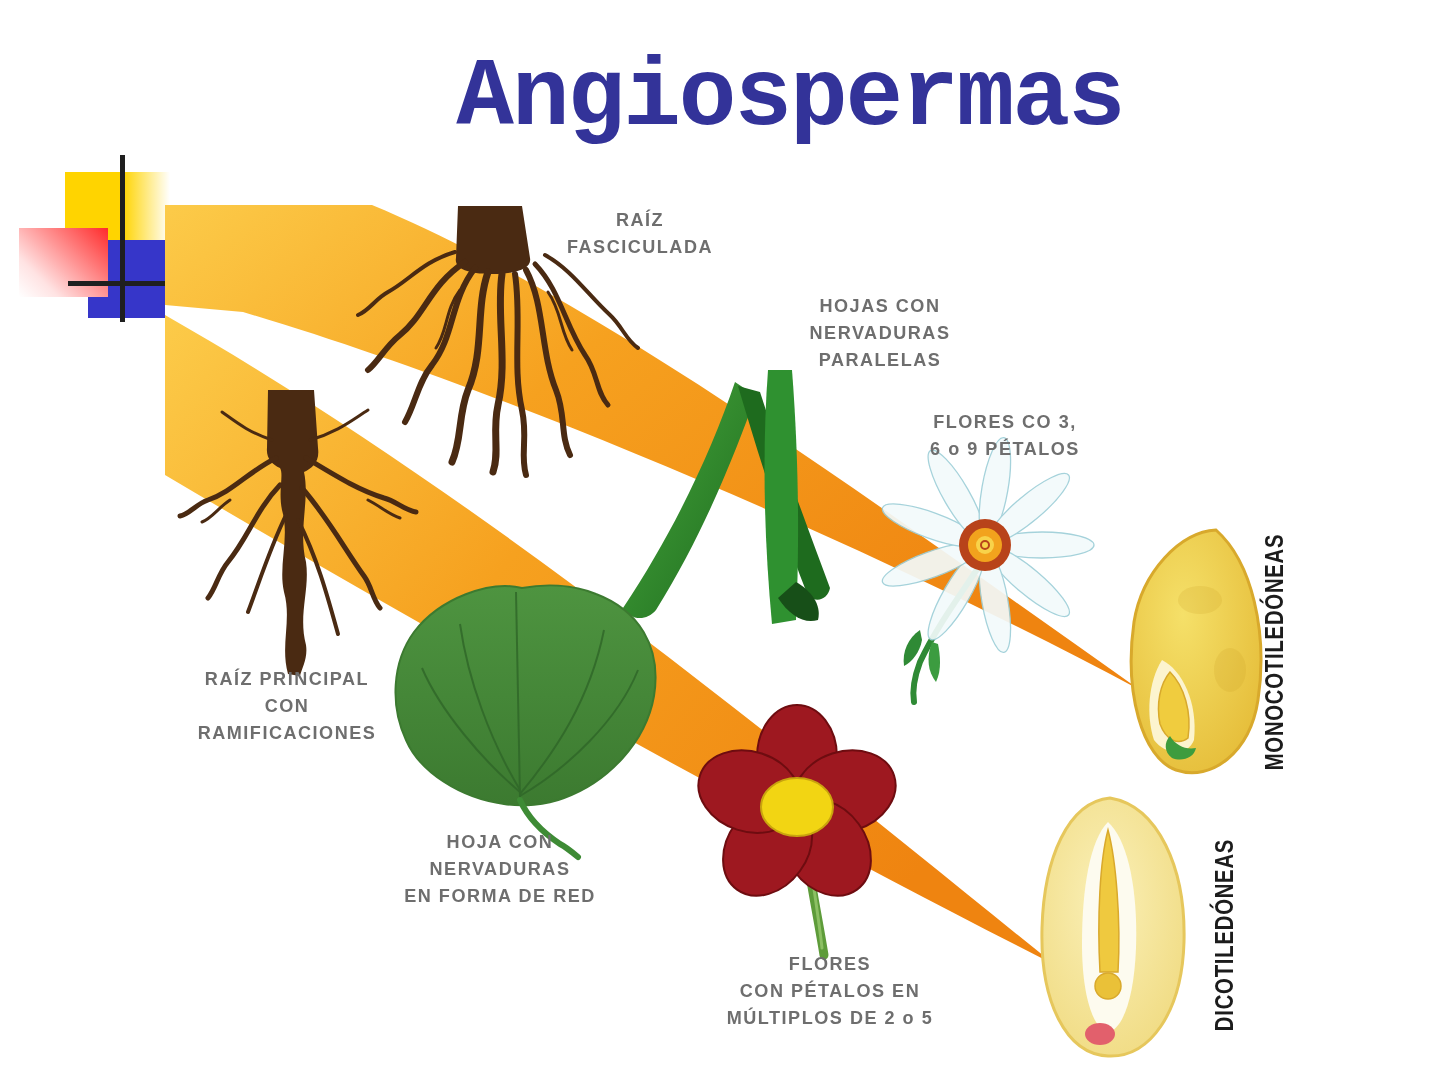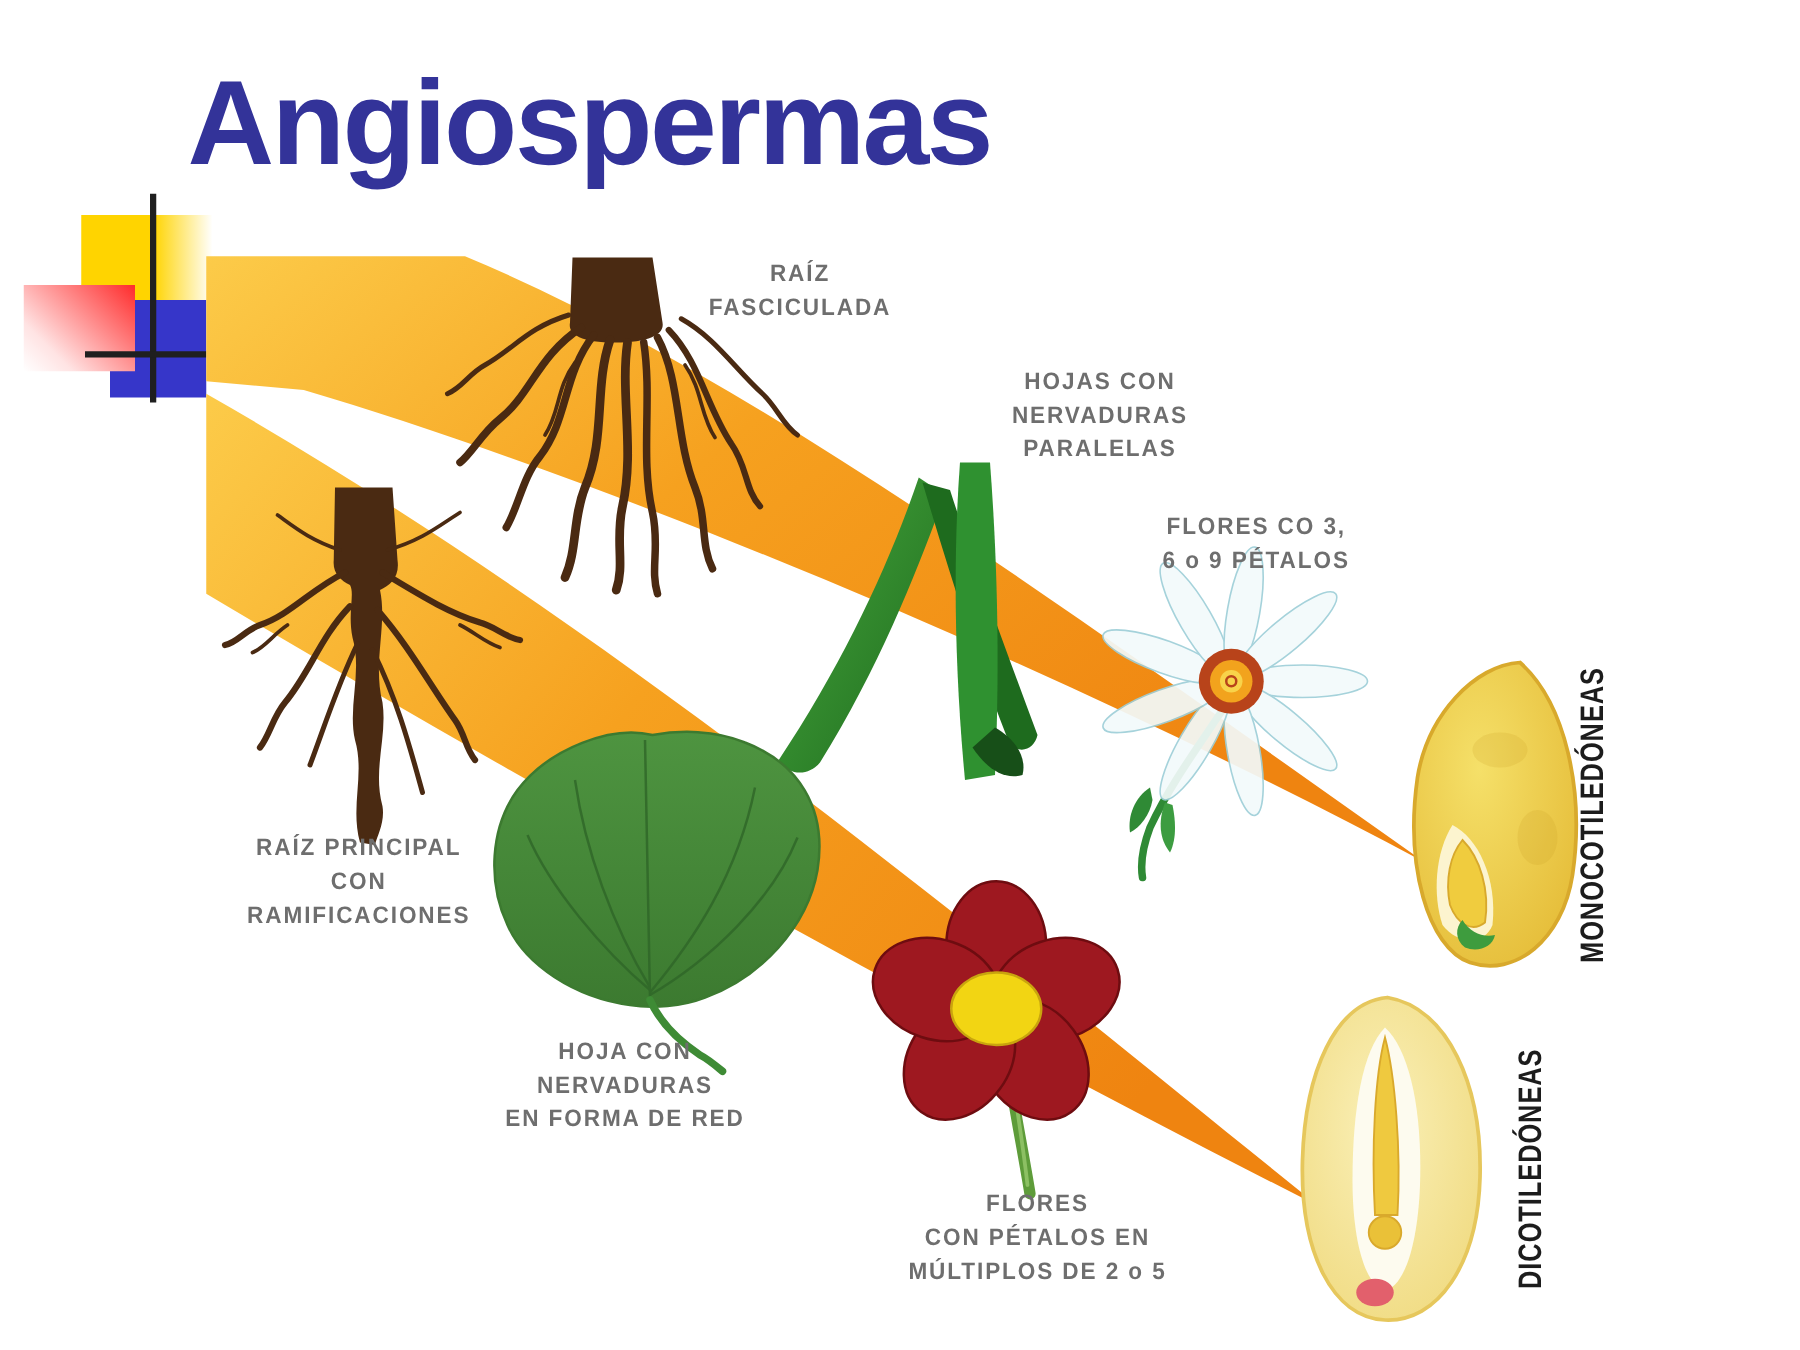--- a/index.html
+++ b/index.html
@@ -1,22 +1,22 @@
 <!DOCTYPE html>
 <html style="--title_blue: #333399; --band_orange_light: #FCCB49; --band_orange_dark: #EF8410; --label_gray: #6E6E6E; --vertical_label_black: #1C1C1C; --decor_yellow: #FFD400; --decor_blue: #3636C9; --decor_red: #FF2B2B; --decor_line: #1F1F1F; --root_brown: #4A2A12; --leaf_green: #3E8E2F; --flower_red: #9E1820; --flower_center_yellow: #F2D513; --seed_yellow: #EFD44E;"><head>
 <meta charset="utf-8">
 <style>
   html,body{margin:0;padding:0;}
   body{
     width:1440px;height:1080px;position:relative;overflow:hidden;
     background:#ffffff;font-family:"Liberation Sans",sans-serif;
   }
   .slide-title{
-    position:absolute;left:150px;right:10px;top:44px;text-align:left;
-    font-family:Liberation Sans, sans-serif;font-weight:600;font-size:96px;
+    position:absolute;left:150px;right:10px;top:44px;text-align:center;
+    font-family:Liberation Mono, monospace;font-weight:600;font-size:96px;
     letter-spacing:-2px;color:var(--title_blue,#333399);
   }
   
   .decor{position:absolute;}
   .decor-yellow{left:65px;top:172px;width:105px;height:68px;
     background:linear-gradient(to right,var(--decor_yellow,#FFD400) 0%,var(--decor_yellow,#FFD400) 55%,rgba(255,212,0,0) 100%);}
   .decor-blue{left:88px;top:240px;width:77px;height:78px;background:var(--decor_blue,#3636C9);}
   .decor-red{left:19px;top:228px;width:89px;height:69px;
     background:linear-gradient(225deg,var(--decor_red,#FF2B2B) 0%,#ff8d8d 40%,#ffe3e3 75%,#ffffff 100%);}
   .decor-vline{left:120px;top:155px;width:5px;height:167px;background:var(--decor_line,#1F1F1F);}

